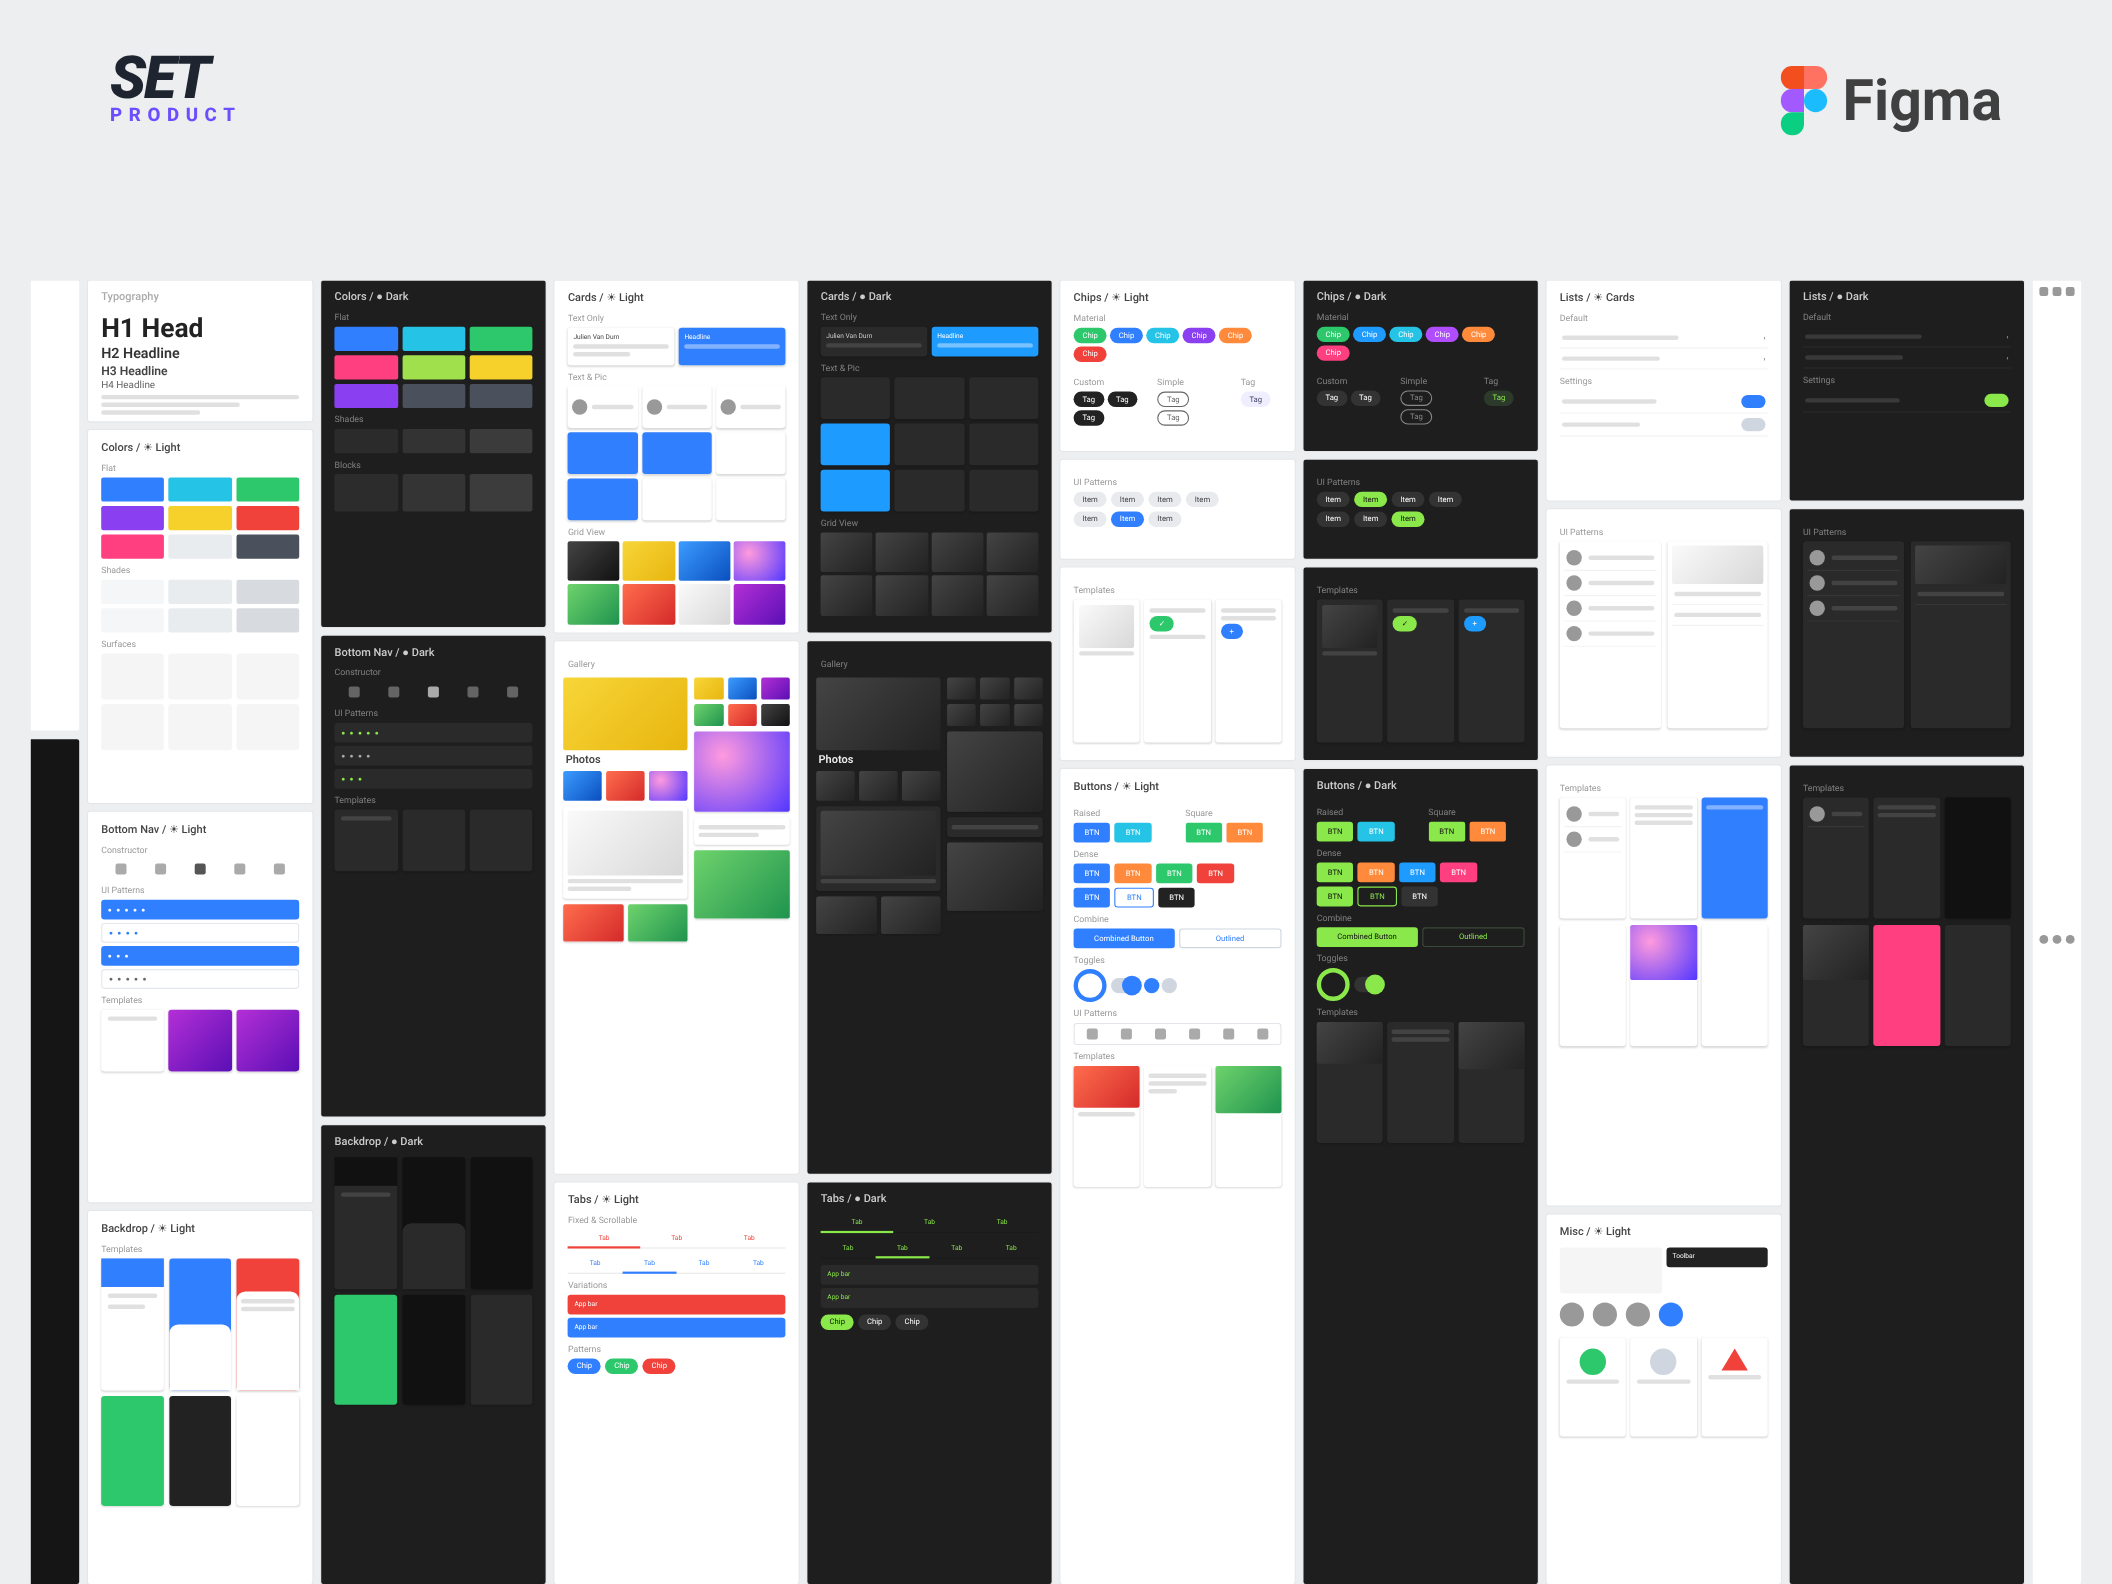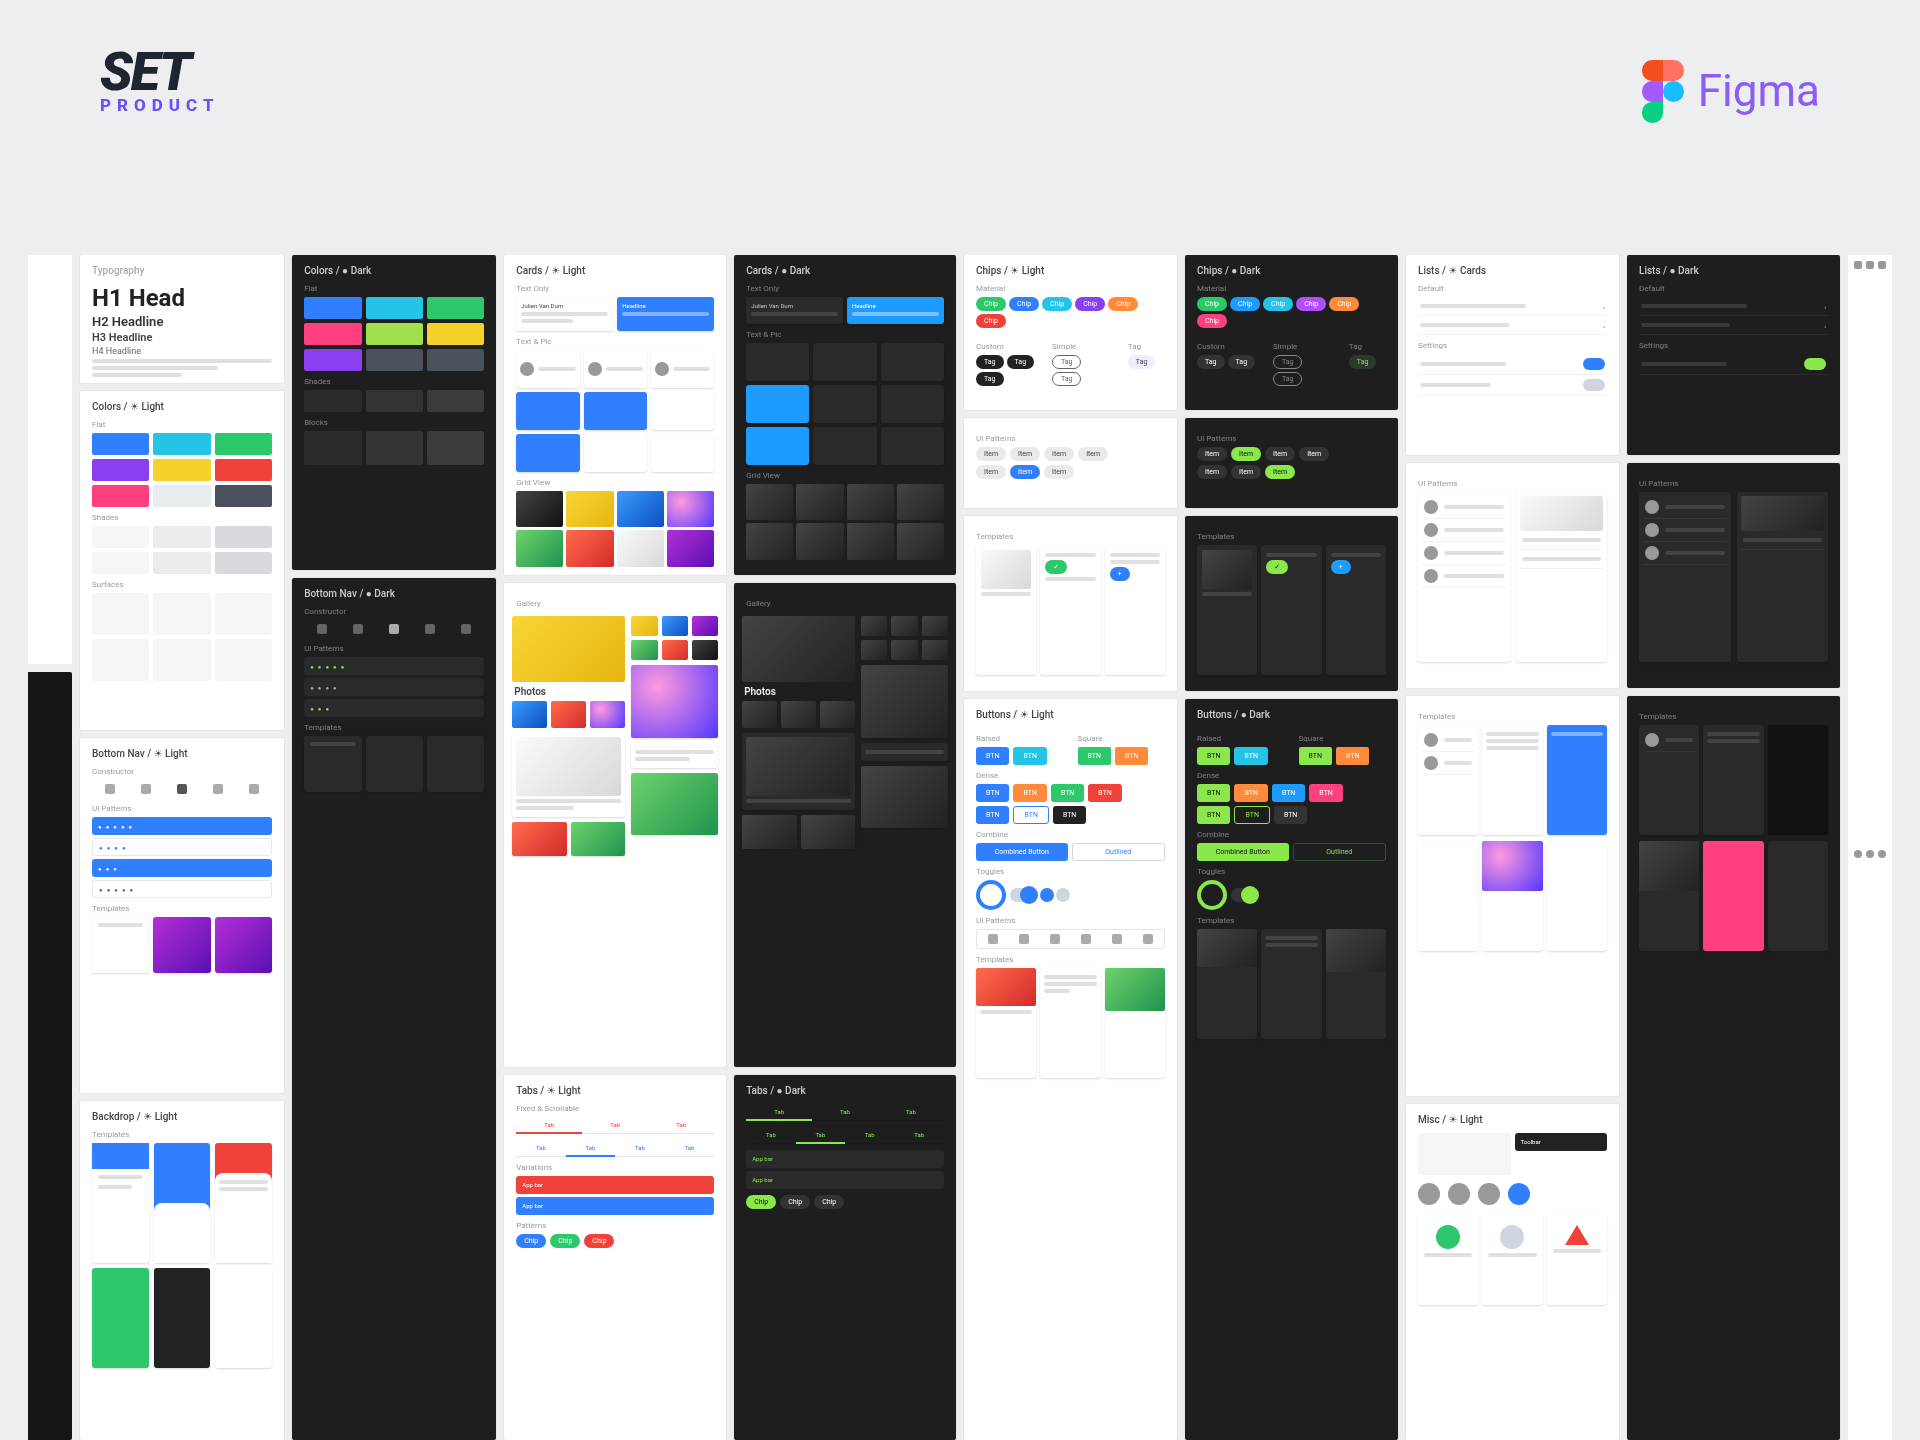--- a/index.html
+++ b/index.html
@@ -18,21 +18,21 @@
     padding: 50px 100px 0;
   }
   .brand { display: flex; flex-direction: column; align-items: flex-start; }
   .brand-set { font-weight: 900; font-size: 54px; letter-spacing: -2px; color: #1e2530; line-height: .8; font-style: italic; }
   .brand-set b { color: #1e2530; }
   .brand-prod { font-weight: 800; font-size: 17px; letter-spacing: 6px; color: #6c4dff; margin-top: 2px; }
   .titlewrap { text-align: center; flex: 1; padding-top: 6px; }
   .title  { font-size: 60px; font-weight: 600; color: #2a3240; letter-spacing: -.5px; }
   .sub    { font-size: 28px; font-weight: 400; color: #4a5260; margin-top: 14px; }
   .figma  { display: flex; align-items: center; gap: 14px; padding-top: 10px; }
-  .figma-txt { font-size: 44px; font-weight: 400; color: #8b5cf6; }
+  .figma-txt { font-size: 52px; font-weight: 700; color: #404040; }
   .figma-logo { width: 42px; height: 62px; position: relative; }
   .fl { position: absolute; width: 21px; height: 21px; }
   .fl1 { left:0; top:0;  background:#f24e1e; border-radius: 10px 0 0 10px; }
   .fl2 { left:21px; top:0; background:#ff7262; border-radius: 0 10px 10px 0; }
   .fl3 { left:0; top:21px; background:#a259ff; border-radius: 10px 0 0 10px; }
   .fl4 { left:21px; top:21px; background:#1abcfe; border-radius: 50%; }
   .fl5 { left:0; top:42px; background:#0acf83; border-radius: 10px 0 10px 10px; }
 
   
   .gallery {
@@ -325,20 +325,37 @@
       <div class="sect">Templates</div>
       <div class="grid3">
         <div class="card tall">
             <div class="ln" style="margin:6px"></div>
           </div>
         <div class="card tall ph-p"></div>
         <div class="card tall ph-p"></div>
       </div>
     </div>
 
+    <div class="panel dark" style="flex:1">
+      <div class="ph">Backdrop / ● Dark</div>
+      <div class="grid3" style="gap:5px">
+        <div class="card" style="height:120px">
+            <div style="height:26px;background:#111"></div>
+            <div class="ln" style="margin:6px"></div>
+          </div>
+        <div class="card" style="height:120px;background:#111">
+            <div style="height:60px"></div>
+            <div style="background:#2a2a2a;height:60px;border-radius:8px 8px 0 0"></div>
+          </div>
+        <div class="card" style="height:120px;background:#111"></div>
+        <div class="card" style="height:100px;background:#2cc86b"></div>
+        <div class="card" style="height:100px;background:#111"></div>
+        <div class="card" style="height:100px"></div>
+      </div>
+    </div>
   </div>
 
   <div class="col" style="flex:1.25">
     <div class="panel" style="height:320px">
       <div class="ph">Cards / ☀ Light</div>
       <div class="sect">Text Only</div>
       <div class="grid2">
         <div class="card" style="padding:5px">
             <div class="txt6">Julien Van Durn</div>
             <div class="ln"></div>

